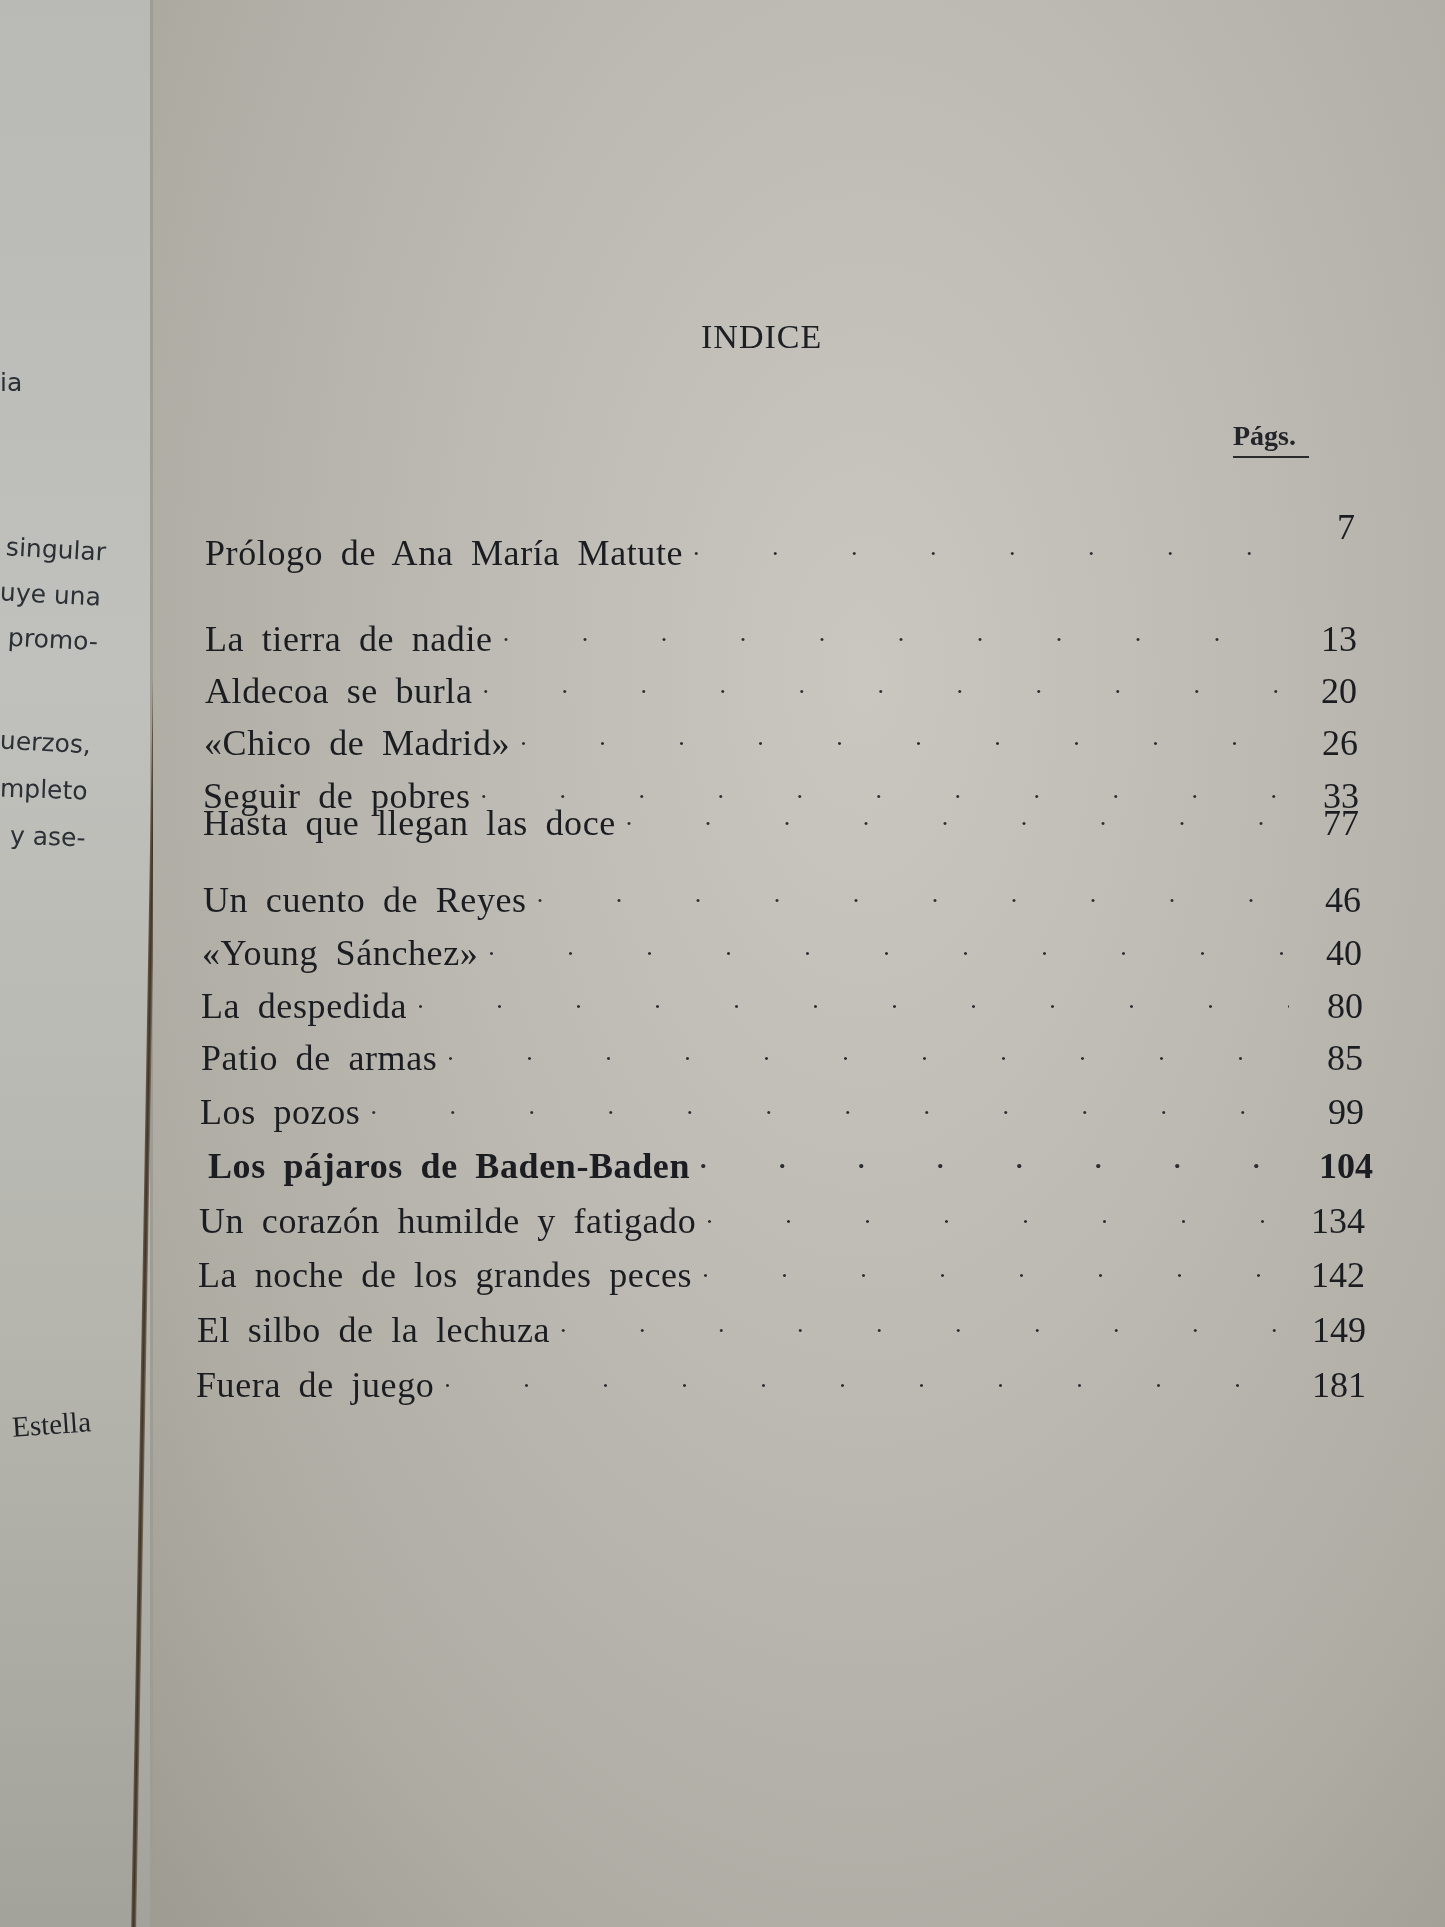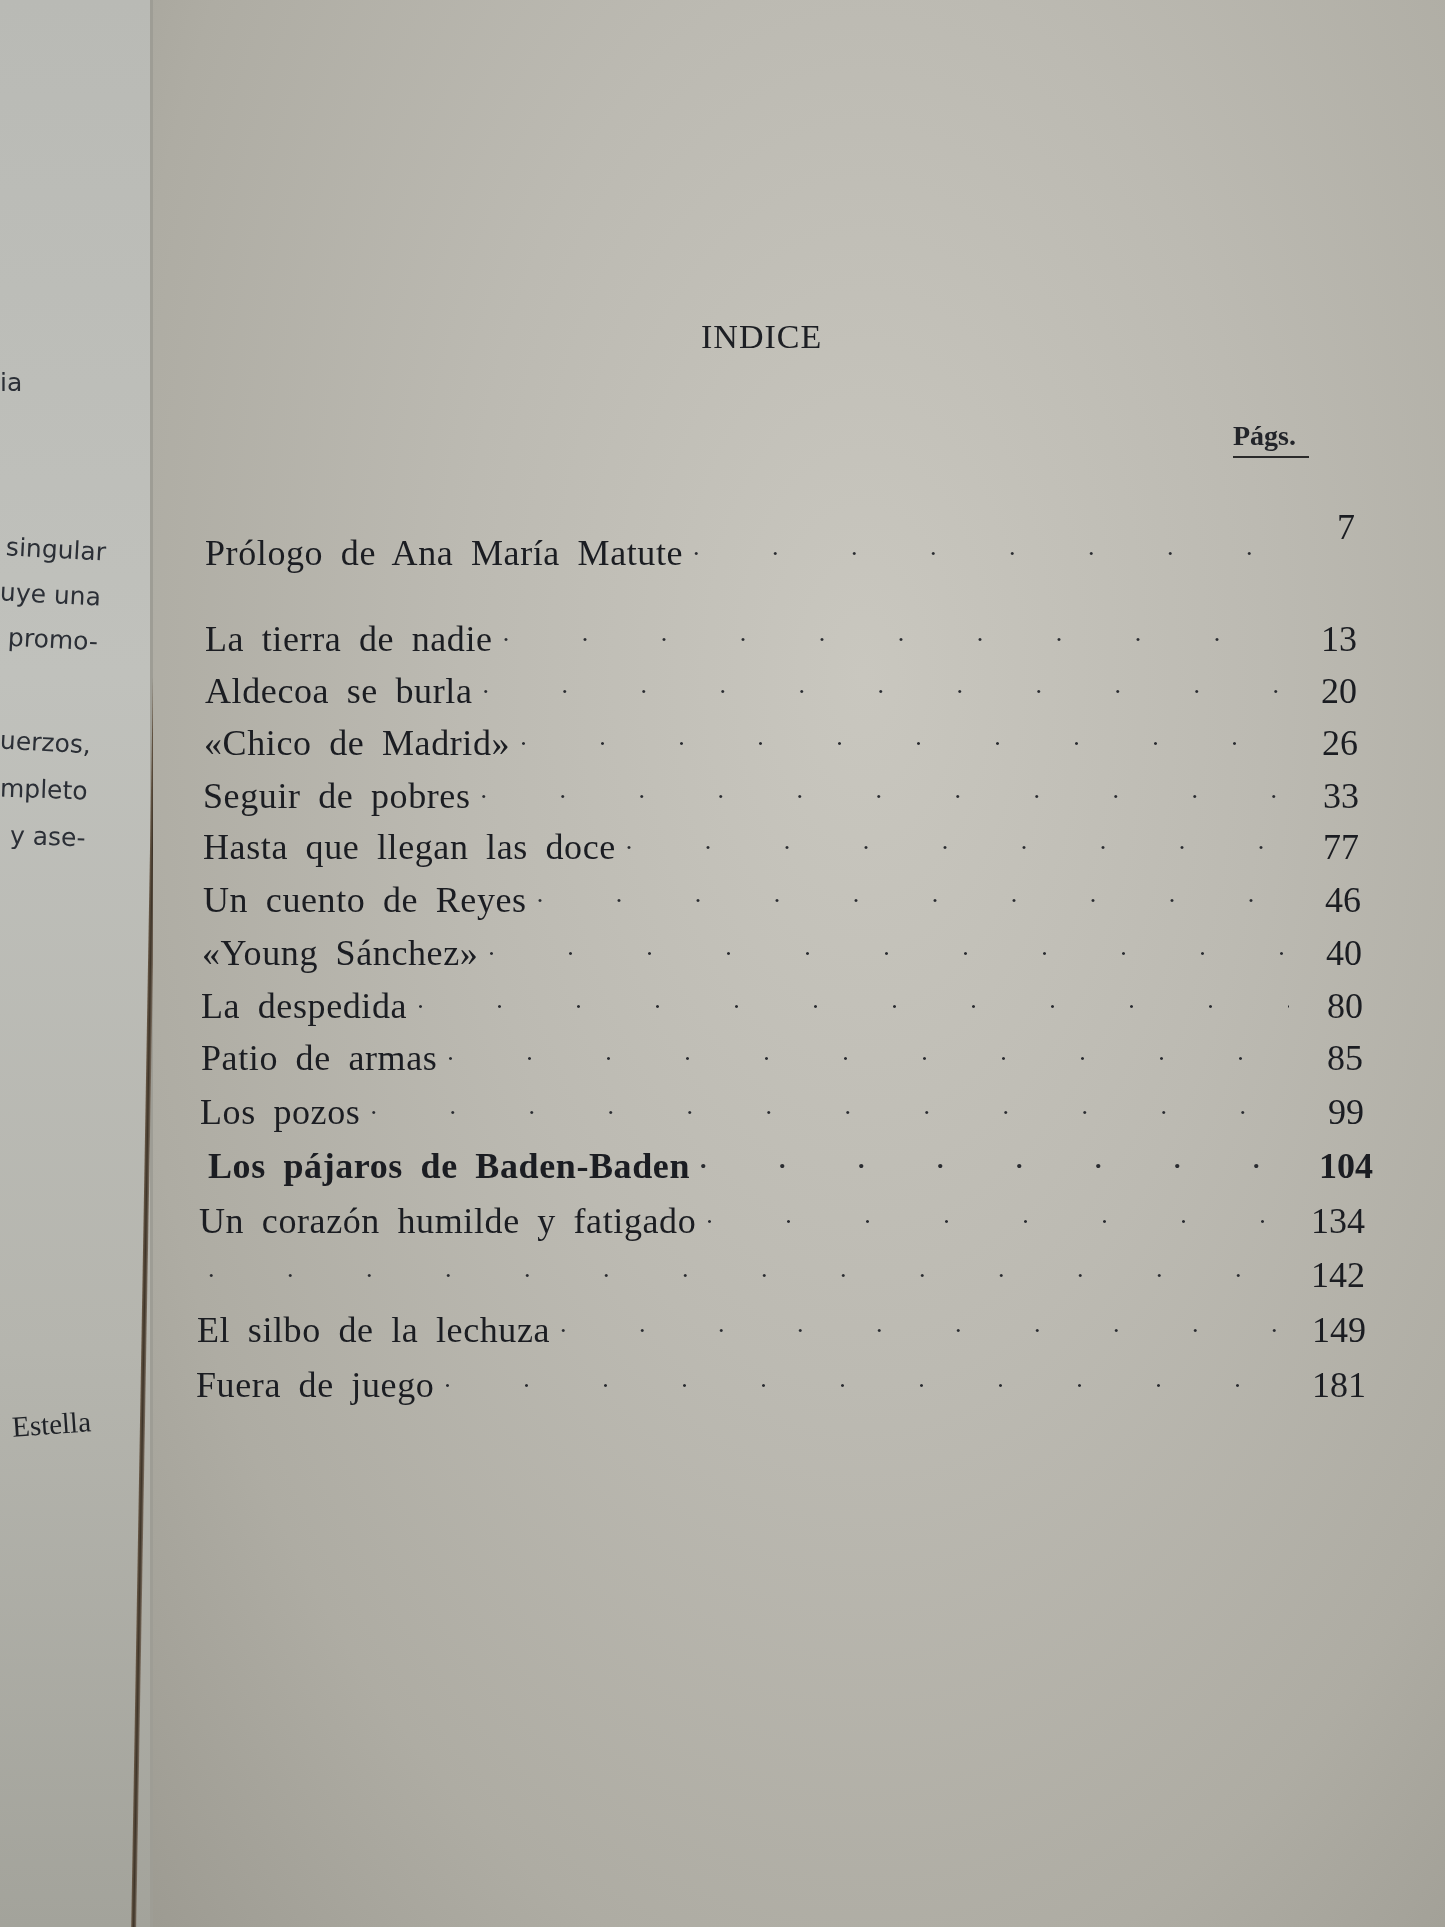--- a/index.html
+++ b/index.html
@@ -151,21 +151,21 @@
     <span class="leader"></span>
     <span class="page-num">26</span>
   </div>
 
   <div class="toc-entry" style="left:50px;top:775px;width:1156px;">
     <span class="entry-title">Seguir de pobres</span>
     <span class="leader"></span>
     <span class="page-num">33</span>
   </div>
 
-  <div class="toc-entry" style="left:50px;top:826px;width:1156px;">
+  <div class="toc-entry" style="left:50px;top:802px;width:1156px;">
     <span class="entry-title">Hasta que llegan las doce</span>
     <span class="leader"></span>
     <span class="page-num">77</span>
   </div>
 
   <div class="toc-entry" style="left:50px;top:879px;width:1158px;">
     <span class="entry-title">Un cuento de Reyes</span>
     <span class="leader"></span>
     <span class="page-num">46</span>
   </div>
@@ -200,20 +200,21 @@
     <span class="page-num">104</span>
   </div>
 
   <div class="toc-entry" style="left:46px;top:1200px;width:1166px;">
     <span class="entry-title">Un corazón humilde y fatigado</span>
     <span class="leader"></span>
     <span class="page-num">134</span>
   </div>
 
   <div class="toc-entry" style="left:45px;top:1254px;width:1167px;">
+    <span class="entry-title">La noche de los grandes peces</span>
     <span class="leader"></span>
     <span class="page-num">142</span>
   </div>
 
   <div class="toc-entry" style="left:44px;top:1309px;width:1169px;">
     <span class="entry-title">El silbo de la lechuza</span>
     <span class="leader"></span>
     <span class="page-num">149</span>
   </div>
 

